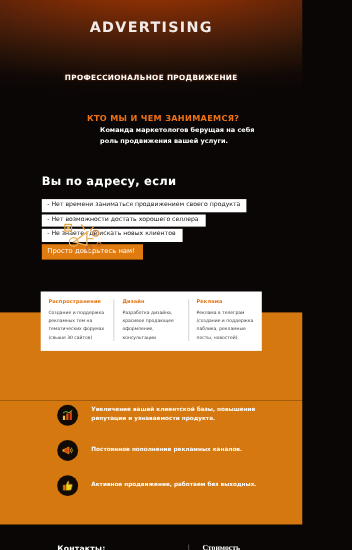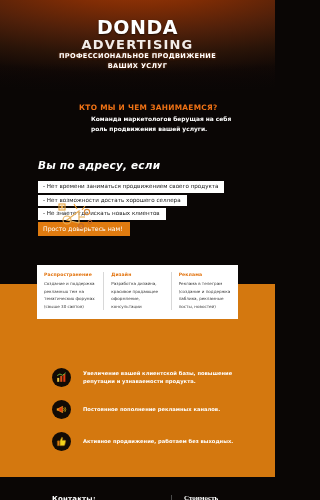--- a/index.html
+++ b/index.html
@@ -38,21 +38,21 @@
   .logo-sub{
     font-family:"DejaVu Sans", sans-serif;
     font-weight:bold;
     font-size:13px;
     letter-spacing:1.2px;
     color:#f2ece8;
     margin-top:1px;
     line-height:1;
   }
   .hero-tagline{
-    position:absolute;top:52px;left:0;right:0;text-align:center;z-index:2;
+    position:absolute;top:67px;left:0;right:0;text-align:center;z-index:2;
     font-family:"DejaVu Sans", sans-serif;
     font-weight:bold;
     font-size:6.6px;
     letter-spacing:.35px;
     line-height:1.5;
     color:#ffffff;
     text-shadow:0 0 3px rgba(255,120,40,.45);
   }
 
   
@@ -89,21 +89,20 @@
     padding:10px 30px 0 38px;
     background:#0a0605;
   }
   .fit-title{
     font-family:"DejaVu Sans", sans-serif;
     font-weight:bold;
     font-size:10.5px;
     color:#ffffff;
     letter-spacing:.2px;
     margin-bottom:10px;
-    font-style:italic;
   }
   .bullet{
     display:block;
     background:#ffffff;
     color:#141414;
     font-family:"DejaVu Sans", sans-serif;
     font-size:5.6px;
     line-height:1;
     padding:3px 6px 3px 5px;
     margin-bottom:2px;
@@ -233,26 +232,24 @@
     font-size:4.6px;
     color:#ffffff;
     margin:1px 0 1px 0;
   }
 </style>
 </head>
 <body>
 
 <div class="hero">
   <div class="logo-wrap">
-    <div class="logo-main">DONDA</div>
     <div class="logo-sub">ADVERTISING</div>
   </div>
   <div class="hero-tagline">
     <div>ПРОФЕССИОНАЛЬНОЕ ПРОДВИЖЕНИЕ</div>
-    <div>ВАШИХ УСЛУГ</div>
   </div>
 </div>
 
 <div class="about">
   <span class="about-icon">
     <svg viewBox="0 0 36 32" width="36" height="32">
       <rect x="2" y="4" width="6" height="6" fill="none" stroke="#e6a23c" stroke-width="1.1"></rect>
       <rect x="3.6" y="5.6" width="2.8" height="2.8" fill="#e6a23c"></rect>
       <path d="M10 20 L22 11 L22 23 Z" fill="none" stroke="#e8b05a" stroke-width="1.2"></path>
       <path d="M10 20 m-4 0 a4 4 0 1 0 8 0 a4 4 0 1 0 -8 0" fill="none" stroke="#e8b05a" stroke-width="1.1"></path>

